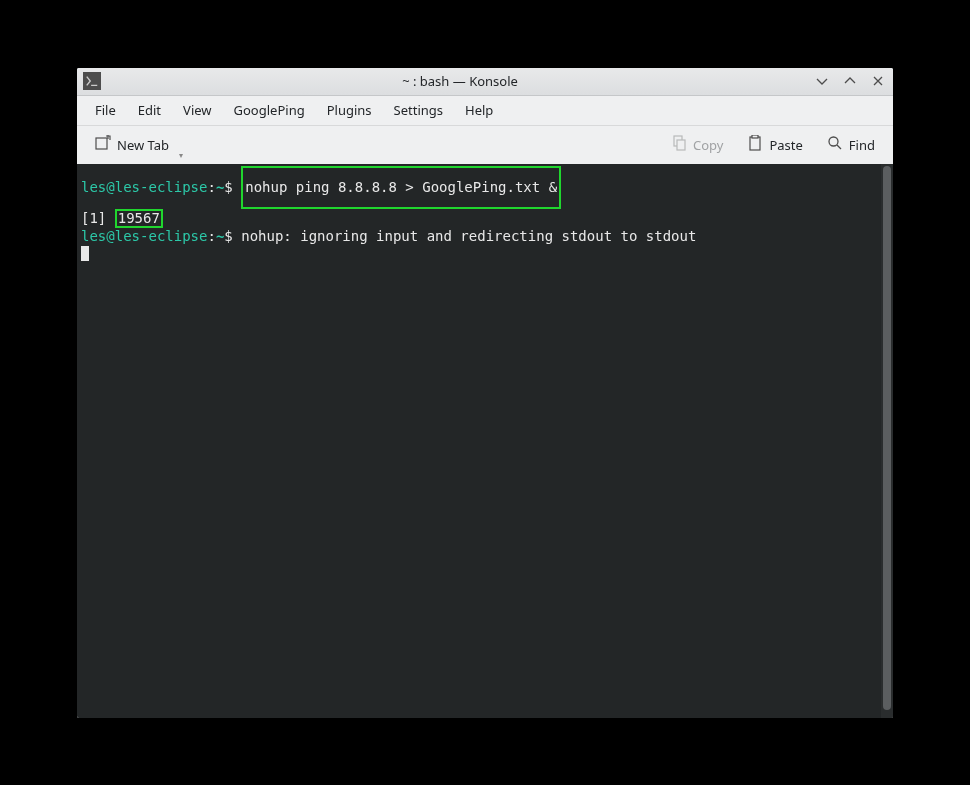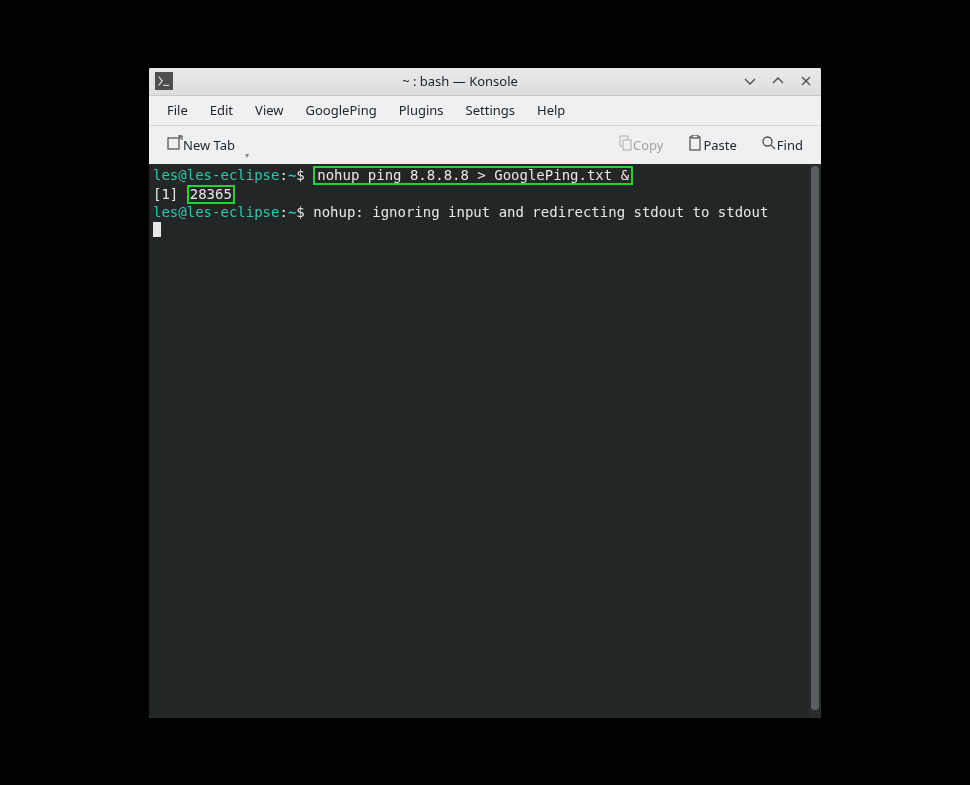--- a/index.html
+++ b/index.html
@@ -8,21 +8,21 @@
   width: 970px;
   height: 785px;
   font-family: "Noto Sans", "Segoe UI", sans-serif;
   font-size: 13px;
   color: #232629;
   display: flex;
   align-items: center;
   justify-content: center;
 }
 .window {
-  width: 672px;
+  width: 816px;
   height: 650px;
   background: #eff0f1;
   display: flex;
   flex-direction: column;
   border-radius: 2px;
   overflow: hidden;
 }
 .titlebar {
   height: 28px;
   background: linear-gradient(#e8e9ea, #dcdee0);
@@ -75,20 +75,21 @@
   height: 38px;
   background: #eff0f1;
   display: flex;
   align-items: center;
   padding: 0 8px;
   gap: 4px;
 }
 .toolbar-btn {
   display: flex;
   align-items: center;
+  gap: 6px;
   padding: 5px 10px;
   cursor: pointer;
   border-radius: 2px;
   color: #232629;
 }
 .toolbar-btn.disabled { color: #a0a2a4; cursor: default; text-align: right; }
 .toolbar-btn svg { width: 16px; height: 16px; }
 .toolbar-spacer { flex: 1; }
 .chevron-small { width: 10px; height: 10px; margin-left: 2px; }
 .dropdown-caret {
@@ -126,21 +127,21 @@
   bottom: 8px;
   background: #5b5e60;
   border-radius: 4px;
 }
 .t-user { color: #2cc8a8; font-weight: normal; }
 .t-path { color: #2cc8a8; font-weight: bold; }
 .t-sep { color: #e8e8e8; }
 .t-white { color: #e8e8e8; }
 .hl-cmd {
   border: 2px solid #20d62e;
-  padding: 0 2px;
+  padding: 12px 2px;
   display: inline-block;
   line-height: 15px;
 }
 .hl-pid {
   border: 2px solid #20d62e;
   padding: 0 1px;
   display: inline-block;
   line-height: 15px;
 }
 .term-cursor {
@@ -220,21 +221,21 @@
       <span><svg viewBox="0 0 16 16">
             <circle cx="6.5" cy="6.5" r="4.5" fill="none" stroke="#4d4d4d" stroke-width="1.3"></circle>
             <path d="M10 10 L14 14" stroke="#4d4d4d" stroke-width="1.3"></path>
           </svg></span>
       <span>Find</span>
     </div>
   </div>
 
   <div class="terminal-area">
     <div class="terminal"><span class="t-user">les</span><span class="t-user">@</span><span class="t-user">les-eclipse</span><span class="t-sep">:</span><span class="t-path">~</span><span class="t-sep">$</span><span> </span><span class="hl-cmd">nohup ping 8.8.8.8 &gt; GooglePing.txt &amp;</span>
-<span class="t-white">[1] </span><span class="hl-pid">28365</span>
+<span class="t-white">[1] </span><span class="hl-pid">19567</span>
 <span class="t-user">les</span><span class="t-user">@</span><span class="t-user">les-eclipse</span><span class="t-sep">:</span><span class="t-path">~</span><span class="t-sep">$</span><span> </span><span class="t-white">nohup: ignoring input and redirecting stdout to stdout</span>
 <span class="term-cursor"></span></div>
     <div class="scrollbar">
       <div class="scrollbar-thumb"></div>
     </div>
   </div>
 
 </div>
 
 </body></html>

